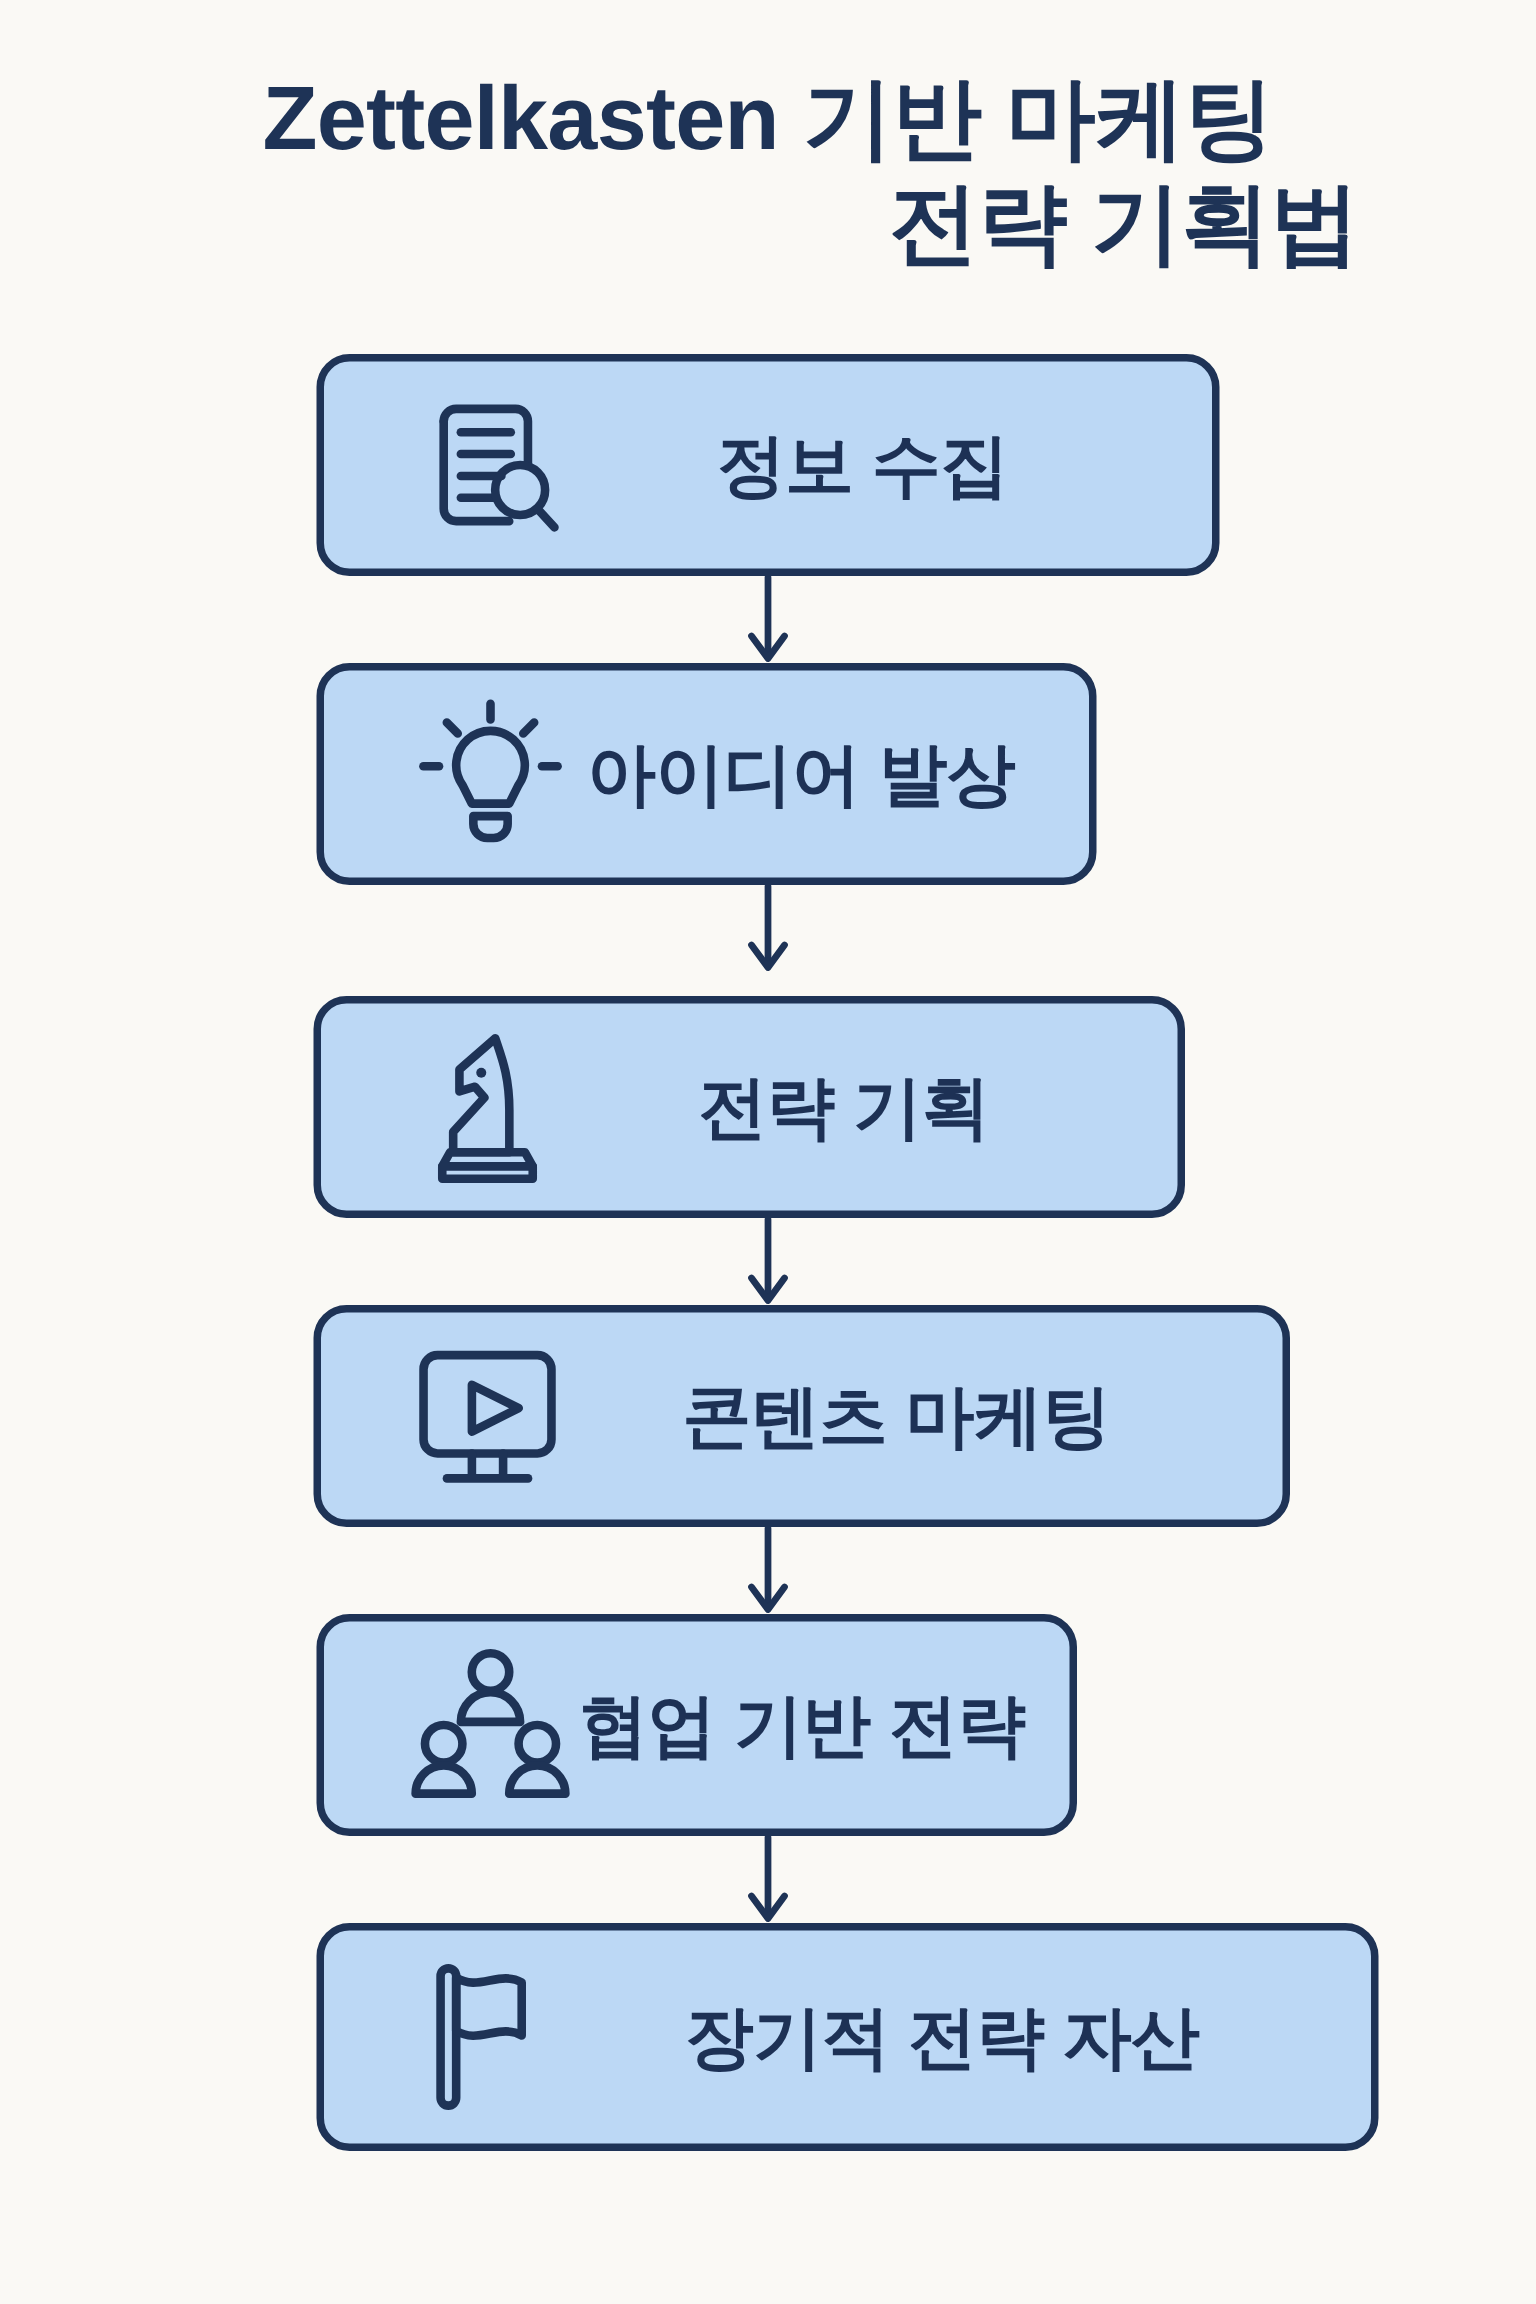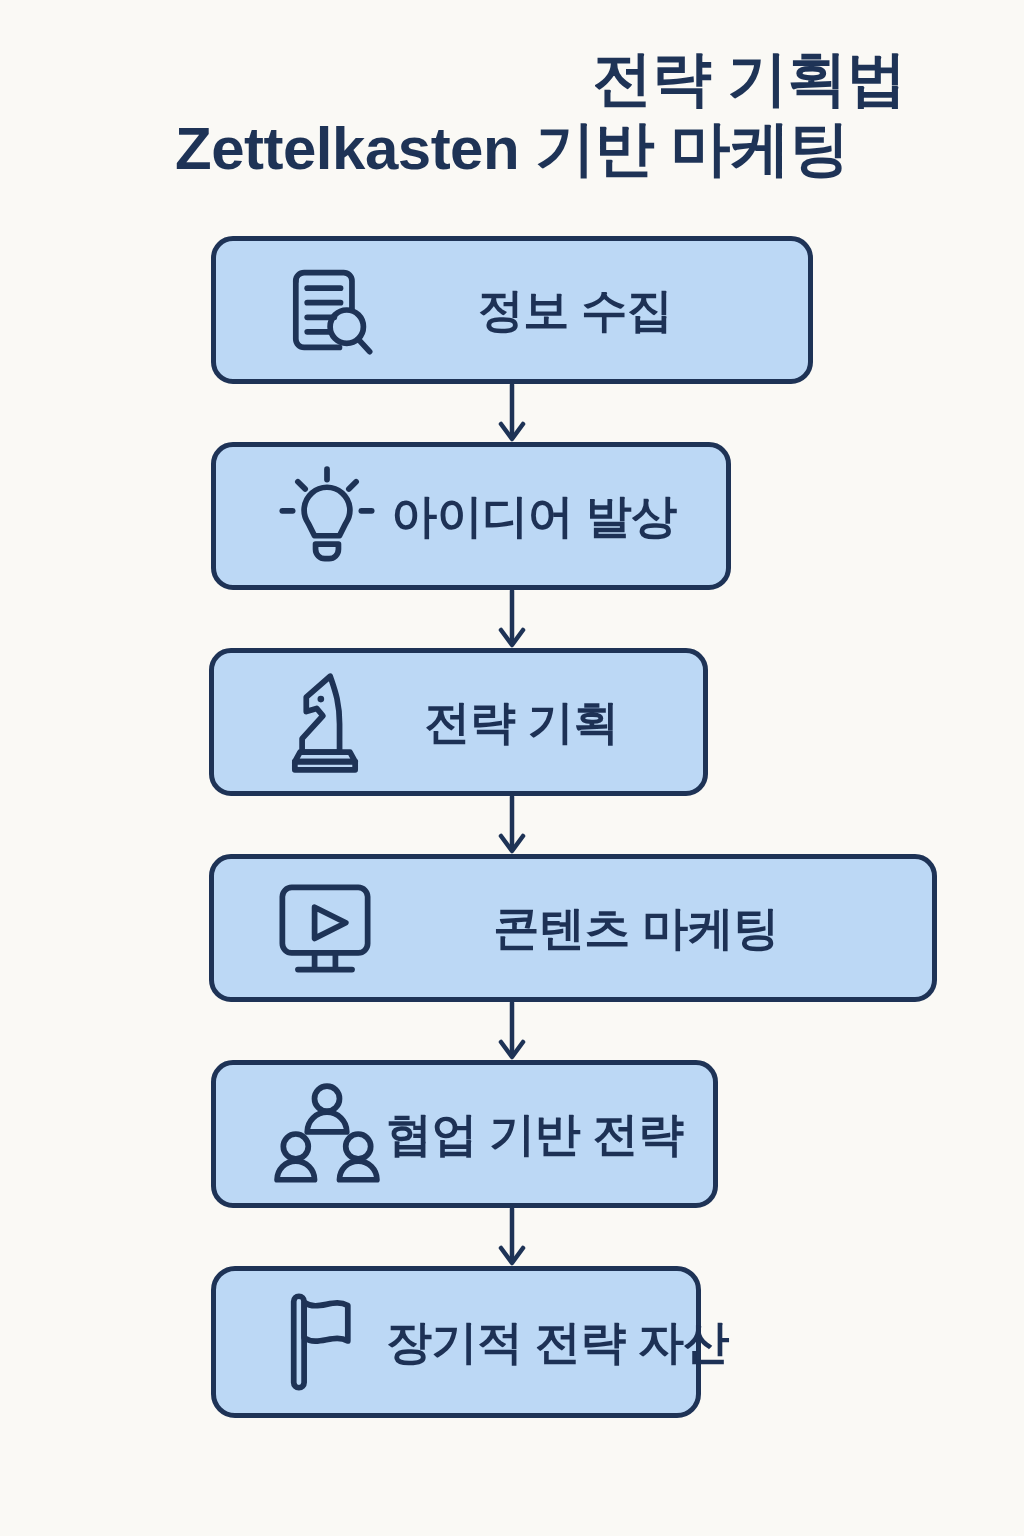--- a/index.html
+++ b/index.html
@@ -104,33 +104,33 @@
     align-items: center;
     justify-content: center;
   }
   .connector svg {
     display: block;
   }
 
   
   .row-1 .step-card { width: 602px; margin-left: 0; }
   .row-2 .step-card { width: 520px; margin-left: 0; }
-  .row-3 .step-card { width: 499px; margin-left: -2px; }
-  .row-4 .step-card { width: 728px; margin-left: -2px; }
+  .row-3 .step-card { width: 581px; margin-left: -2px; margin-top: 16px; }
+  .row-4 .step-card { width: 651px; margin-left: -2px; }
   .row-5 .step-card { width: 507px; margin-left: 0; }
-  .row-6 .step-card { width: 490px; margin-left: 0; height: 152px; border-radius: 24px; }
+  .row-6 .step-card { width: 708px; margin-left: 0; height: 152px; }
 </style>
 </head>
 <body>
 
 <div class="page">
 
   <div class="title-block">
+    <div class="title-line title-line-1">Zettelkasten 기반 마케팅</div>
     <div class="title-line title-line-2">전략 기획법</div>
-    <div class="title-line title-line-1">Zettelkasten 기반 마케팅</div>
   </div>
 
   <div class="flow">
 
     <div class="row row-1">
       <div class="step-card">
         <div class="step-icon">
           <svg viewBox="0 0 100 100" fill="none" stroke="#1e3356" stroke-width="5.5" stroke-linecap="round" stroke-linejoin="round">
             <path d="M20 22 a8 8 0 0 1 8 -8 h38 a8 8 0 0 1 8 8 v28"></path>
             <path d="M20 22 v56 a8 8 0 0 0 8 8 h34"></path>

